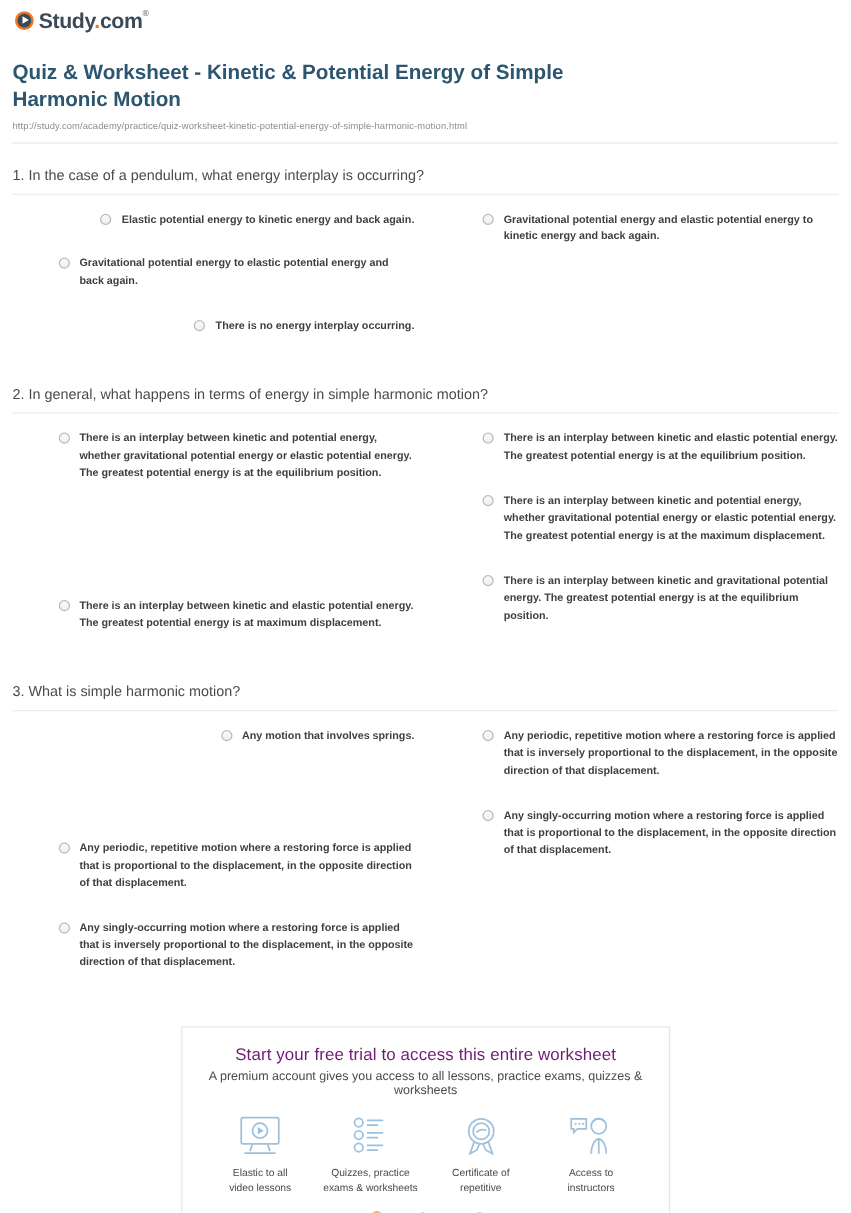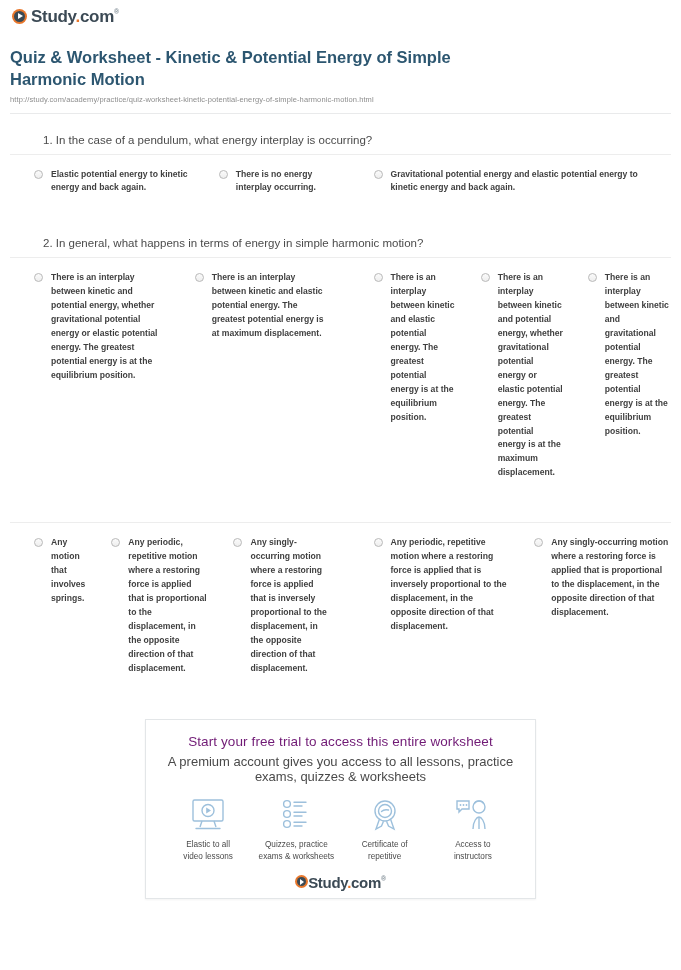--- a/index.html
+++ b/index.html
@@ -62,33 +62,32 @@
     border: 0; border-top: 1px solid #e9eaeb;
     height: 0;
   }
 
   
   .question { margin-top: 20px; }
   .q-text {
     font-size: 11.5px;
     color: #4b4b4b;
     padding-bottom: 8px;
-    margin-left: 33px;
   }
   .q-rule {
     border: 0; border-top: 1px solid #ededed; height: 0; margin: 0;
   }
 
   .options {
     margin-top: 13px;
     display: grid;
     grid-template-columns: 1fr 1fr;
     column-gap: 18px;
   }
-  .col { display: flex; flex-direction: row; }
+  .col { display: flex; flex-direction: column; align-items: flex-end; }
 
   .option {
     display: flex;
     align-items: flex-start;
     gap: 8px;
     padding-left: 24px;
     margin-bottom: 22px;
   }
   .radio {
     flex: 0 0 auto;
@@ -119,21 +118,21 @@
   }
   .promo-inner { padding: 14px 10px 8px 10px; text-align: center; }
   .promo-title {
     font-size: 13.5px;
     color: #701a75;
     font-weight: normal;
     letter-spacing: 0.1px;
   }
   .promo-sub {
     margin-top: 5px;
-    font-size: 13px;
+    font-size: 10px;
     color: #4a4a4a;
   }
 
   .features {
     display: flex;
     justify-content: space-around;
     align-items: flex-start;
     margin-top: 14px;
     padding: 0 8px;
   }
@@ -171,20 +170,24 @@
     <div class="q-text">1. In the case of a pendulum, what energy interplay is occurring?</div>
     <hr class="q-rule">
     <div class="options">
       <div class="col">
         <label class="option">
           <span class="radio"></span>
           <span class="opt-label">Elastic potential energy to kinetic energy and back again.</span>
         </label>
         <label class="option">
           <span class="radio"></span>
+          <span class="opt-label">Gravitational potential energy to elastic potential energy and back again.</span>
+        </label>
+        <label class="option">
+          <span class="radio"></span>
           <span class="opt-label">There is no energy interplay occurring.</span>
         </label>
       </div>
       <div class="col">
         <label class="option">
           <span class="radio"></span>
           <span class="opt-label">Gravitational potential energy and elastic potential energy to kinetic energy and back again.</span>
         </label>
       </div>
     </div>
@@ -216,20 +219,21 @@
         </label>
         <label class="option">
           <span class="radio"></span>
           <span class="opt-label">There is an interplay between kinetic and gravitational potential energy. The greatest potential energy is at the equilibrium position.</span>
         </label>
       </div>
     </div>
   </div>
 
   <div class="question">
+    <div class="q-text">3. What is simple harmonic motion?</div>
     <hr class="q-rule">
     <div class="options">
       <div class="col">
         <label class="option">
           <span class="radio"></span>
           <span class="opt-label">Any motion that involves springs.</span>
         </label>
         <div class="spacer" style="height:32px"></div>
         <label class="option">
           <span class="radio"></span>

